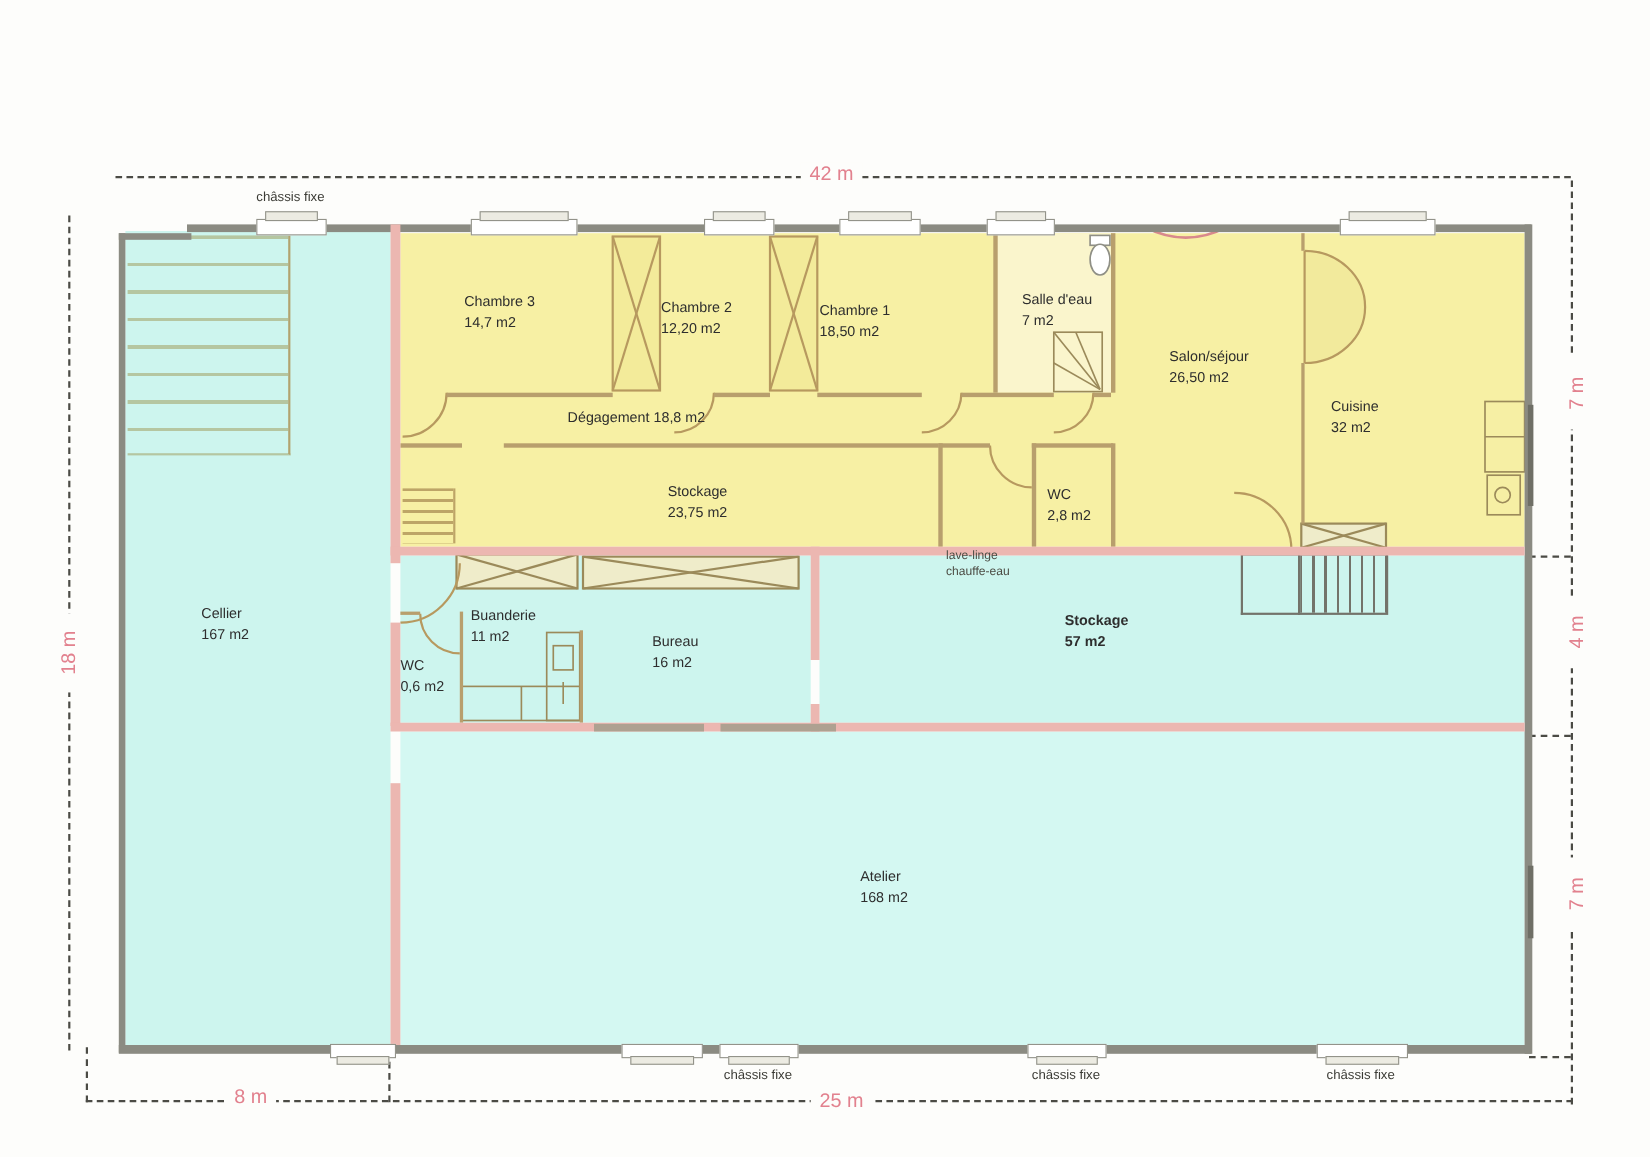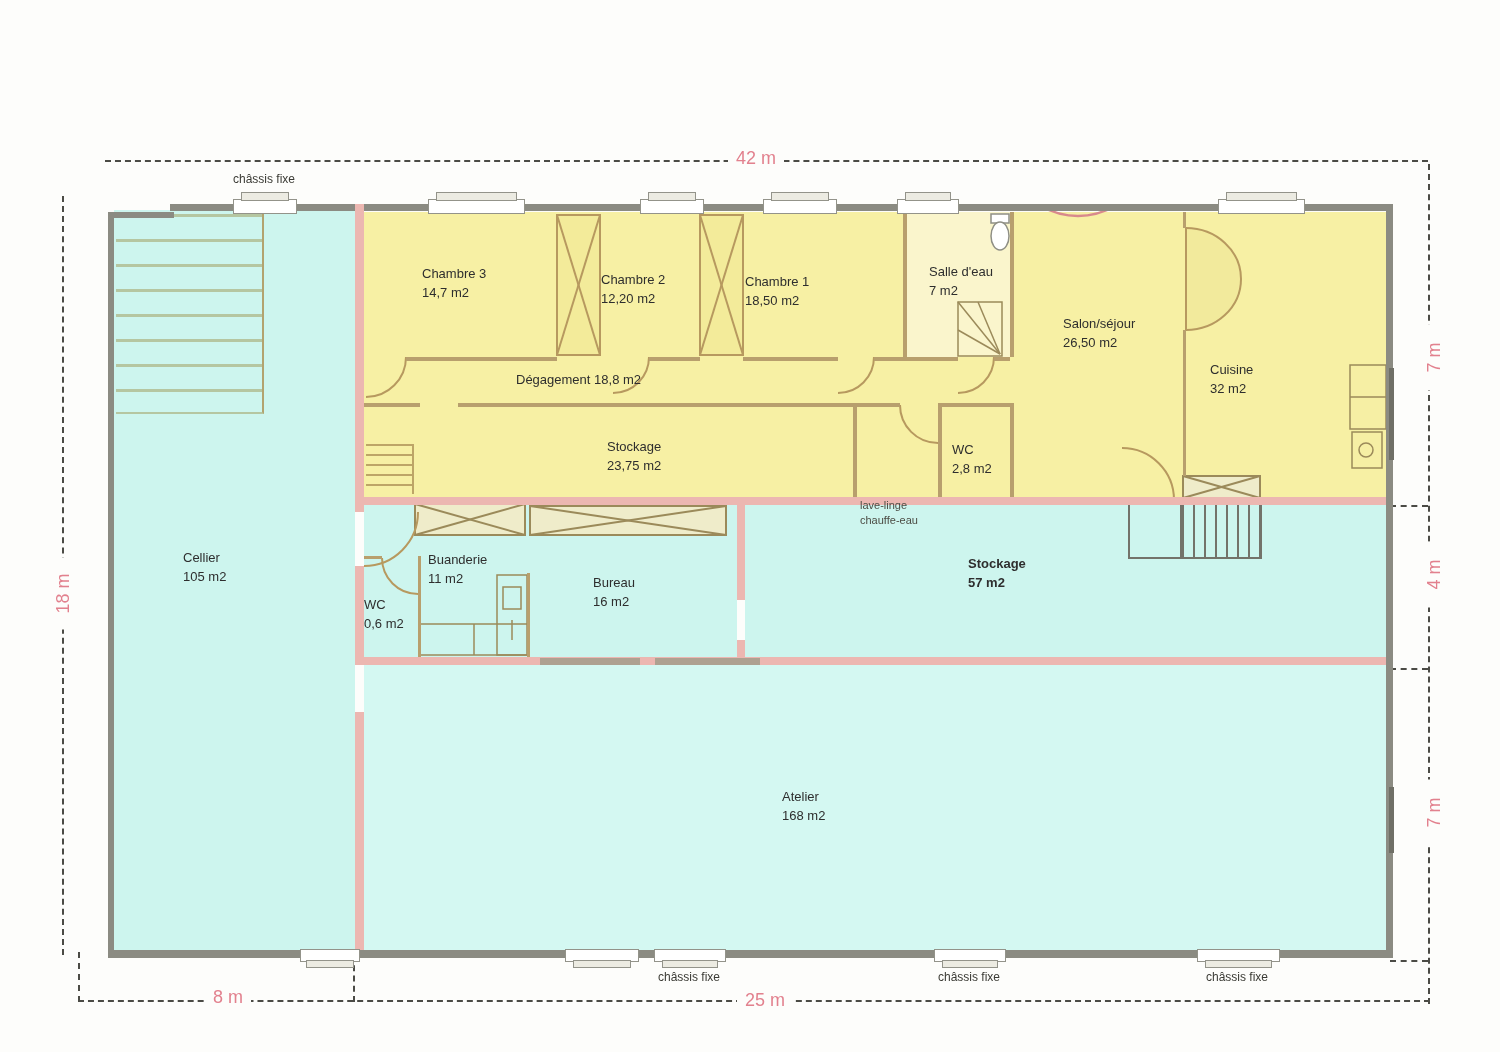--- a/index.html
+++ b/index.html
@@ -234,21 +234,21 @@
   <div class="room-label small" style="left:860px;top:458px;margin-top:40px;">
     <div>lave-linge</div>
       <div>chauffe-eau</div>
   </div>
   <div class="room-label" style="left:952px;top:440px;">
     <div>WC</div>
       <div>2,8 m2</div>
   </div>
   <div class="room-label" style="left:183px;top:548px;">
     <div>Cellier</div>
-      <div>105 m2</div>
+      <div>167 m2</div>
   </div>
   <div class="room-label" style="left:364px;top:595px;">
     <div>WC</div>
       <div>0,6 m2</div>
   </div>
   <div class="room-label" style="left:428px;top:550px;">
     <div>Buanderie</div>
       <div>11 m2</div>
   </div>
   <div class="room-label" style="left:593px;top:573px;">

